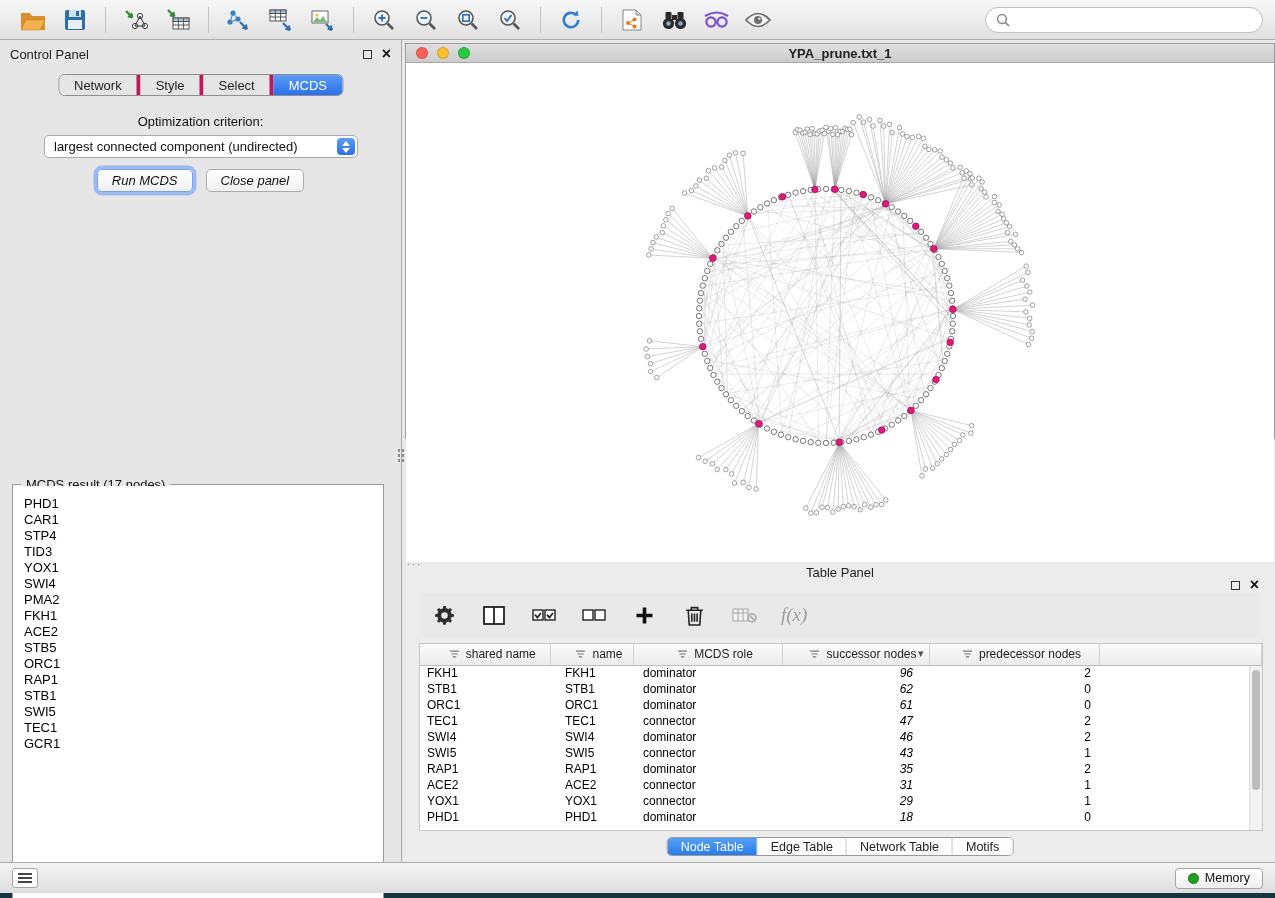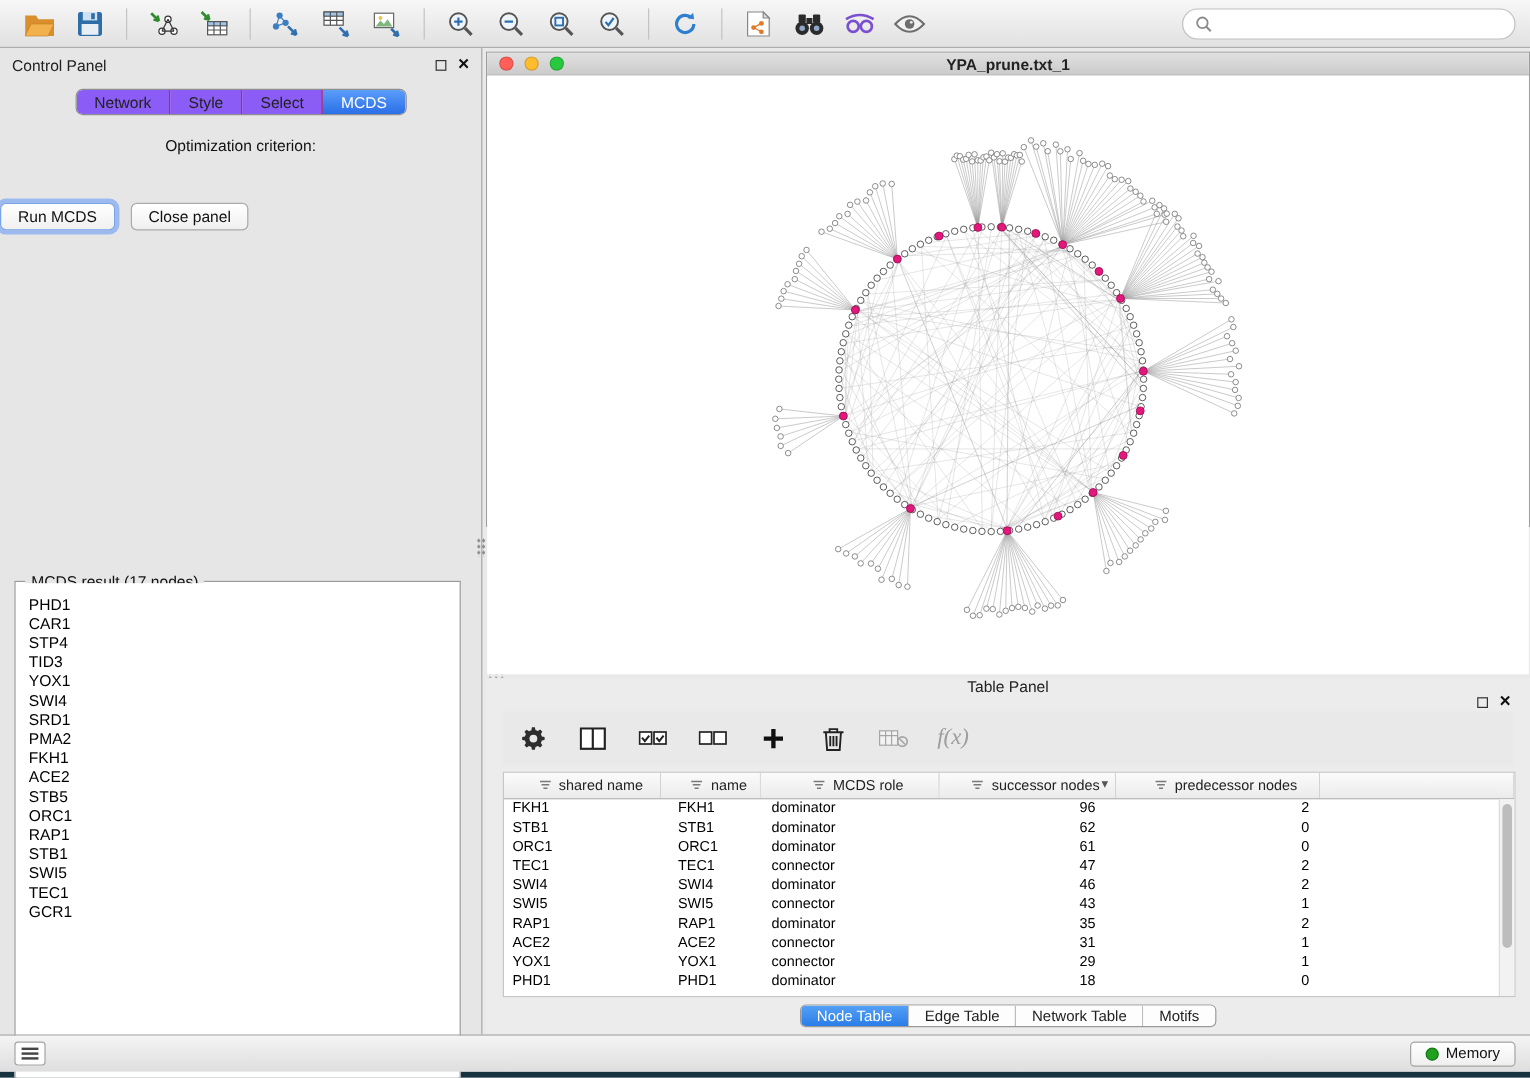--- a/index.html
+++ b/index.html
@@ -31,37 +31,37 @@
     background:#e6e6e6; border-right:1px solid #a9a9a9; }
   .panel-titlebar { height:28px; display:flex; align-items:center; padding:0 10px;
     font-size:13px; color:#222; }
   .panel-title-icons { margin-left:auto; display:flex; align-items:center; gap:10px; }
   .float-icon { width:9px; height:9px; border:1.5px solid #333; display:inline-block; background:transparent; }
   .close-icon { font-size:16px; font-weight:bold; color:#111; line-height:10px; }
 
   .cp-tabs { position:absolute; left:50%; transform:translateX(-50%); top:34px; display:flex;
     border:1px solid #8f8f8f; border-radius:6px; overflow:hidden; background:#fdfdfd; height:22px; }
   .cp-tab { padding:0 15px; display:flex; align-items:center; font-size:13px; color:#222;
-    border-right:1px solid #be185d; background:#8b5cf6; }
+    border-right:4px solid #be185d; background:#e5e5e5; }
   .cp-tab:last-child { border-right:none; }
   .cp-tab.sel { background:linear-gradient(#5b9df9,#2a6fe8); color:#fff; }
 
   .opt-label { position:absolute; left:0; right:0; top:74px; text-align:center; font-size:13px; color:#111; }
 
   .criterion-select { position:absolute; left:44px; top:95px; width:314px; height:23px;
     background:#fff; border:1px solid #a9a9a9; border-radius:5px;
     display:flex; align-items:center; padding-left:9px; font-size:13px; color:#111; }
   .select-arrows { position:absolute; right:2px; top:2px; bottom:2px; width:18px; border-radius:4px;
     background:linear-gradient(#5b9df9,#2a6fe8); display:flex; flex-direction:column;
     align-items:center; justify-content:center; gap:2px; }
   .select-arrows i { width:0; height:0; border-left:4px solid transparent; border-right:4px solid transparent; display:block; }
   .select-arrows .up { border-bottom:5px solid #fff; }
   .select-arrows .dn { border-top:5px solid #fff; }
 
-  .cp-buttons { position:absolute; left:0; right:0; top:129px; display:flex; justify-content:flex-start; gap:13px; }
+  .cp-buttons { position:absolute; left:0; right:0; top:129px; display:flex; justify-content:center; gap:13px;font-style:italic; }
   .btn { height:23px; padding:0 14px; background:linear-gradient(#ffffff,#f0f0f0);
     border:1px solid #ababab; border-radius:5px; font-size:13px; color:#111;
     display:flex; align-items:center; font-family:"Liberation Sans",sans-serif; }
   .btn.focus-ring { border-color:#7aa4e8; box-shadow:0 0 0 3.5px rgba(95,150,245,.55); }
 
   .result-box { position:absolute; left:12px; top:444px; width:372px; height:440px;
     border:1px solid #9a9a9a; background:#fff; }
   .result-legend { position:absolute; left:8px; top:-8px; background:#e6e6e6; padding:0 5px;
     font-size:13px; color:#111; }
   .result-list { position:absolute; inset:1px; overflow:hidden; padding:10px 0 0 10px; background:#fff; }
@@ -101,21 +101,21 @@
   table.nodetable th { height:21px; background:linear-gradient(#fbfbfb,#ebebeb);
     border-right:1px solid #d2d2d2; border-bottom:1px solid #bdbdbd;
     font-weight:normal; font-size:12px; color:#222; position:relative; }
   .th-inner { display:flex; align-items:center; justify-content:center; gap:6px;margin-left:15px; }
   .th-chevron { position:absolute; right:5px; top:3px; color:#555; font-size:11px; }
   table.nodetable td { height:16px; font-size:12px; color:#000; padding:0 8px; white-space:nowrap;
     overflow:hidden; }
   table.nodetable td.c0 { padding-left:7px; }
   table.nodetable td.c1 { padding-left:15px; }
   table.nodetable td.c2 { padding-left:10px; }
-  table.nodetable td.c3 { text-align:right; padding-right:16px; }
+  table.nodetable td.c3 { text-align:right; padding-right:16px;font-style:italic; }
   table.nodetable td.c4 { text-align:right; padding-right:8px; }
 
   .table-vscroll { position:absolute; right:0; top:22px; bottom:0; width:13px;
     background:#f2f2f2; border-left:1px solid #ddd; }
   .table-vscroll .thumb { position:absolute; left:2px; right:2px; top:4px; height:120px;
     background:#bdbdbd; border-radius:5px; }
 
   .tp-tabs { position:absolute; left:50%; transform:translateX(-50%); top:272px; display:flex;
     border:1px solid #9a9a9a; border-radius:5px; overflow:hidden; height:19px; background:#fdfdfd; }
   .tp-tab { padding:0 13px; display:flex; align-items:center; font-size:12.5px; color:#222;
@@ -297,36 +297,42 @@
 
     <div class="cp-tabs">
       <div class="cp-tab">Network</div>
       <div class="cp-tab">Style</div>
       <div class="cp-tab">Select</div>
       <div class="cp-tab sel">MCDS</div>
     </div>
 
     <div class="opt-label">Optimization criterion:</div>
 
+    <div class="criterion-select">
+      <span>largest connected component (undirected)</span>
+      <span class="select-arrows">
+          <i class="up"></i>
+          <i class="dn"></i>
+        </span>
+    </div>
 
     <div class="cp-buttons">
       <div class="btn focus-ring">Run MCDS</div>
       <div class="btn">Close panel</div>
     </div>
 
     <div class="result-box">
       <span class="result-legend">MCDS result (17 nodes)</span>
       <div class="result-list">
           <div class="result-item">PHD1</div>
           <div class="result-item">CAR1</div>
           <div class="result-item">STP4</div>
           <div class="result-item">TID3</div>
           <div class="result-item">YOX1</div>
           <div class="result-item">SWI4</div>
-          <div class="result-item">SRD1</div>
           <div class="result-item">PMA2</div>
           <div class="result-item">FKH1</div>
           <div class="result-item">ACE2</div>
           <div class="result-item">STB5</div>
           <div class="result-item">ORC1</div>
           <div class="result-item">RAP1</div>
           <div class="result-item">STB1</div>
           <div class="result-item">SWI5</div>
           <div class="result-item">TEC1</div>
           <div class="result-item">GCR1</div>

